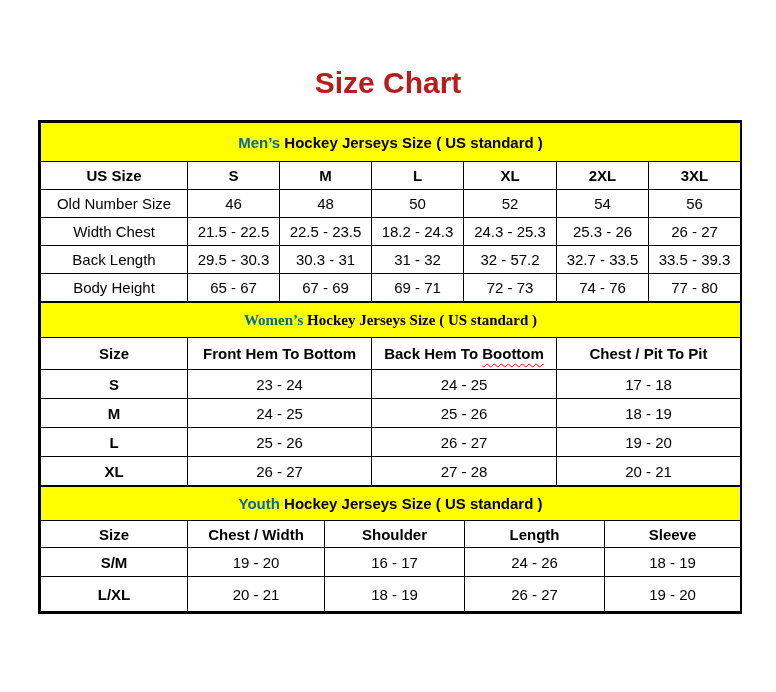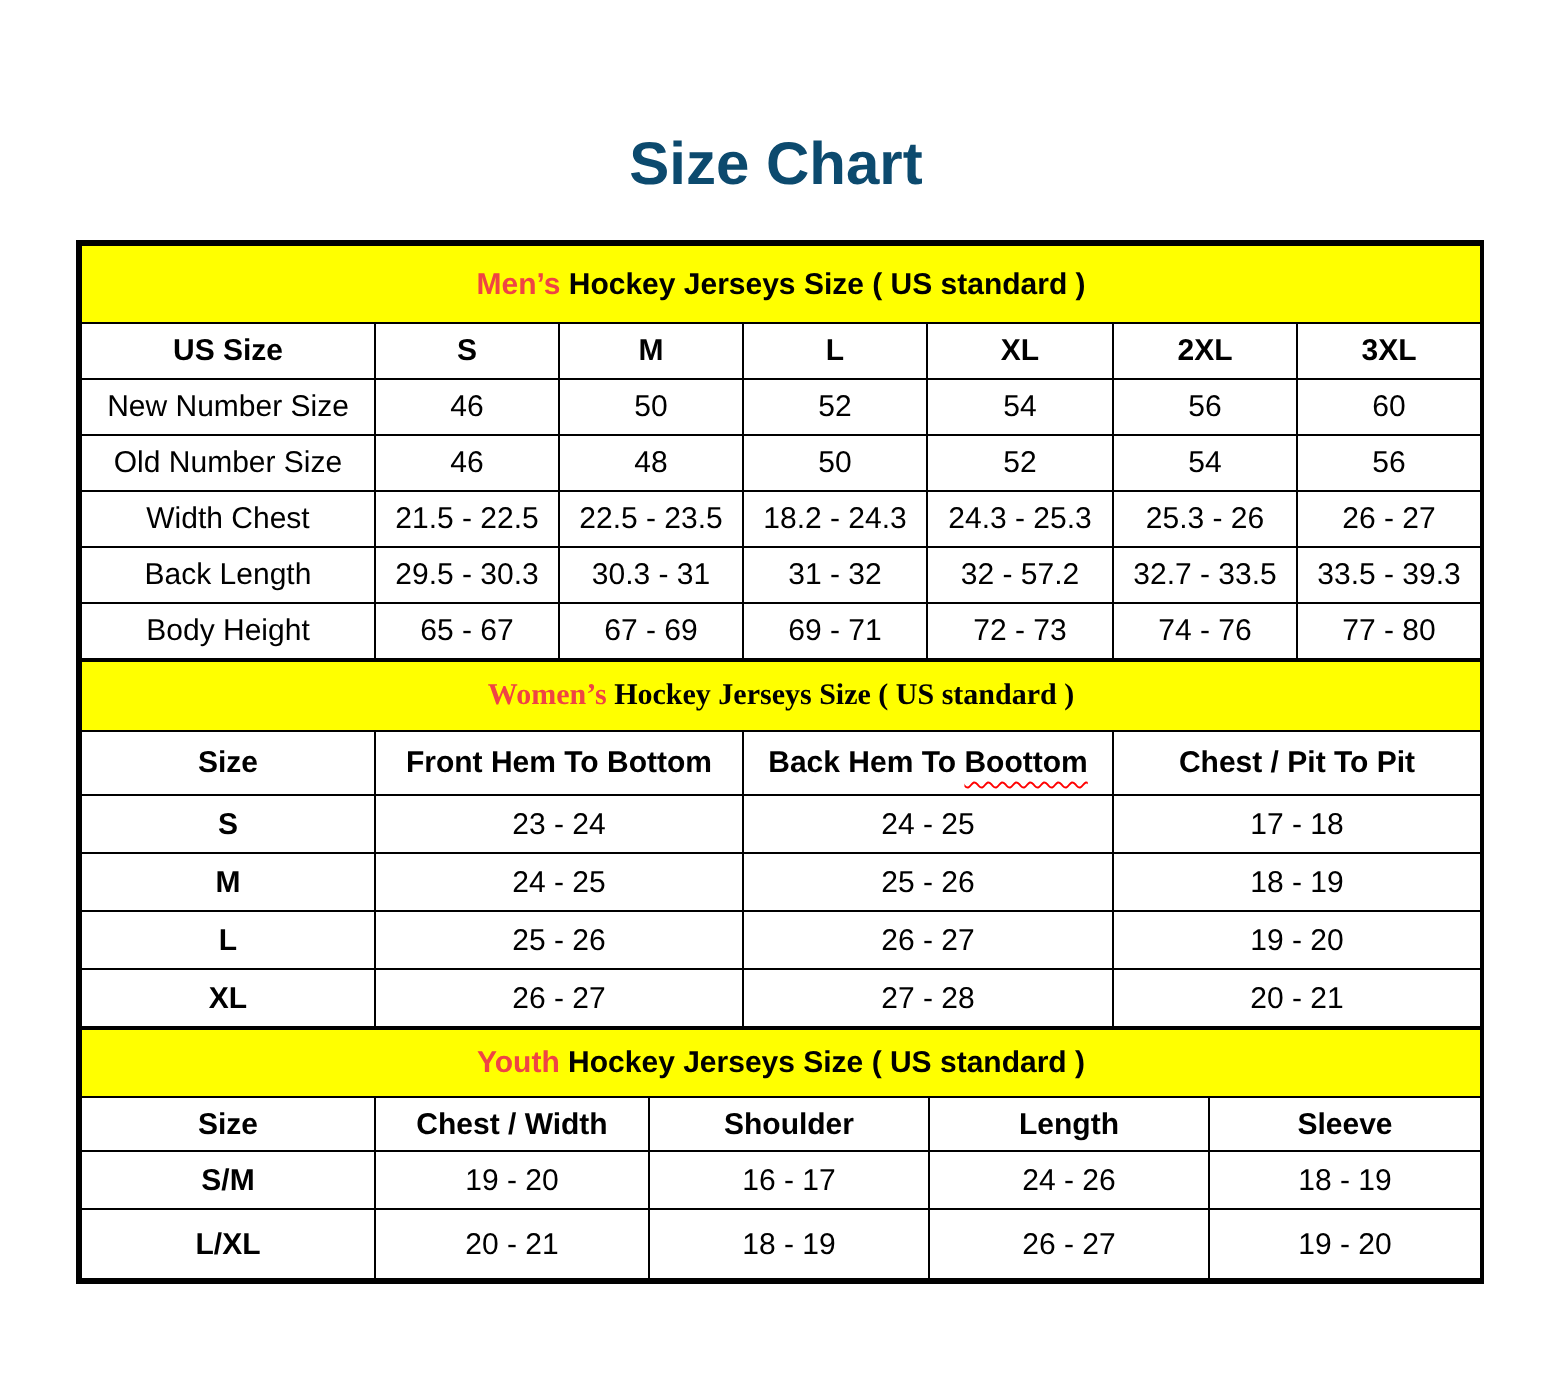--- a/index.html
+++ b/index.html
@@ -12,21 +12,21 @@
     color: #000;
   }
   .page-title {
     position: absolute;
     top: 66px; left: 0;
     width: 776px;
     margin: 0;
     text-align: center;
     font-size: 30px;
     font-weight: bold;
-    color: #0c4a6e;
+    color: #b91c1c;
     letter-spacing: 0px;
   }
   .chart-wrap {
     position: absolute;
     top: 120px; left: 38px;
     width: 700px;
     border: 2px solid #000;
   }
   table.tbl {
     width: 100%;
@@ -40,21 +40,21 @@
     font-size: 15px;
     padding: 1px 2px;
     overflow: hidden;
     white-space: nowrap;
   }
   td.band-cell {
     background: #FFFF00;
     font-weight: bold;
     font-size: 17px;
   }
-  .red-word { color: #ef4444; }
+  .red-word { color: #0369a1; }
   tr.hdr td { font-weight: bold; }
   .mens tr.data td.lbl { font-weight: normal; }
   .womens tr.data td.lbl, .youth tr.data td.lbl { font-weight: bold; }
   .wavy {
     text-decoration: underline wavy #FF0000;
     text-decoration-thickness: 1px;
     text-underline-offset: 4px;
   }
   
   .mens td.band-cell   { height: 36px; }
@@ -92,29 +92,20 @@
     <tr class="hdr">
       <td>US Size</td>
       <td>S</td>
       <td>M</td>
       <td>L</td>
       <td>XL</td>
       <td>2XL</td>
       <td>3XL</td>
     </tr>
     <tr class="data">
-      <td class="lbl">New Number Size</td>
-      <td>46</td>
-      <td>50</td>
-      <td>52</td>
-      <td>54</td>
-      <td>56</td>
-      <td>60</td>
-    </tr>
-    <tr class="data">
       <td class="lbl">Old Number Size</td>
       <td>46</td>
       <td>48</td>
       <td>50</td>
       <td>52</td>
       <td>54</td>
       <td>56</td>
     </tr>
     <tr class="data">
       <td class="lbl">Width Chest</td>

